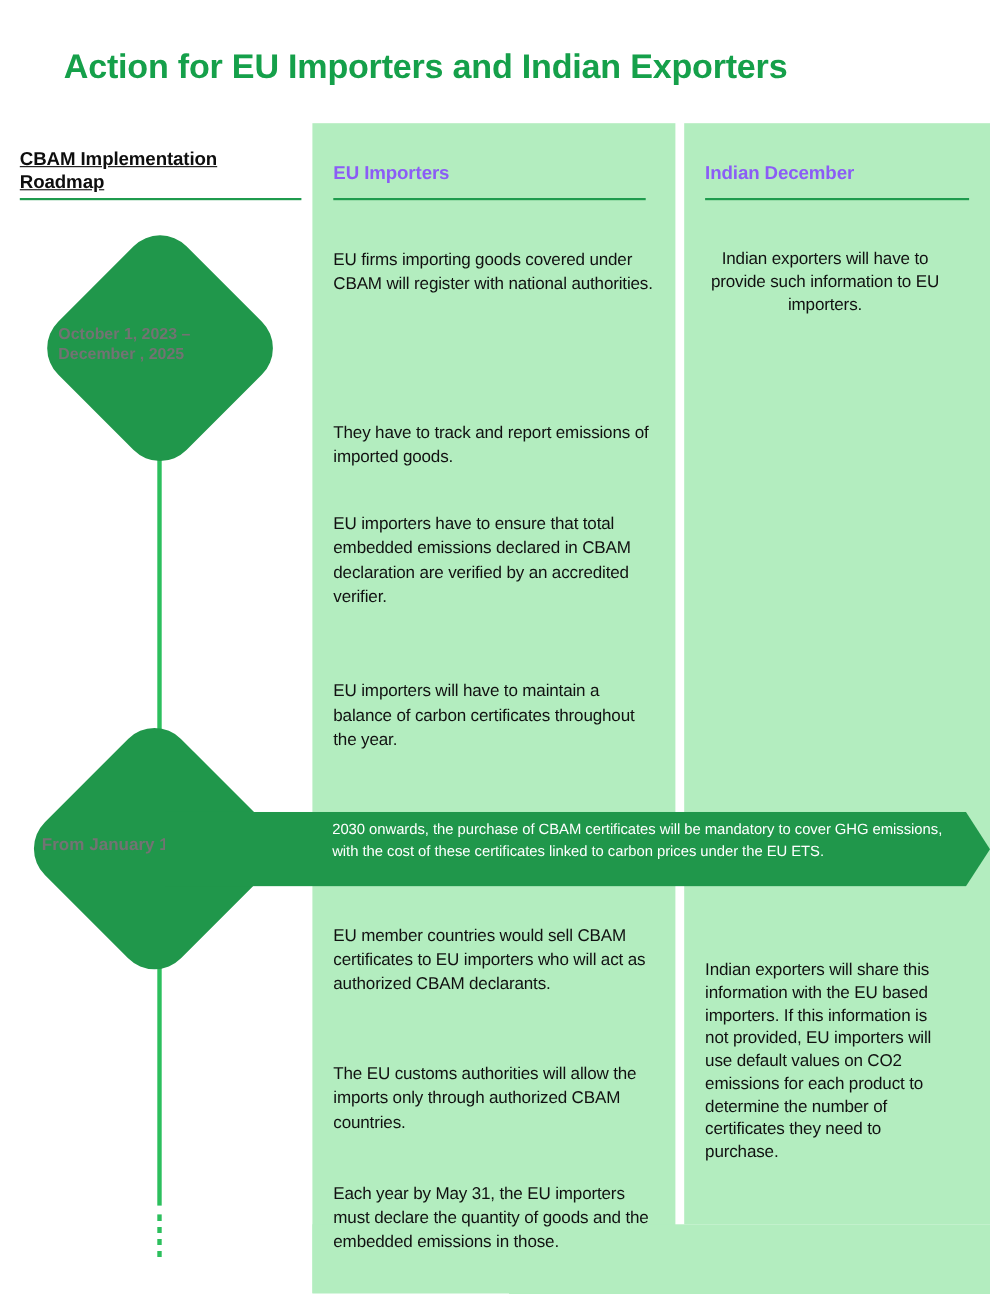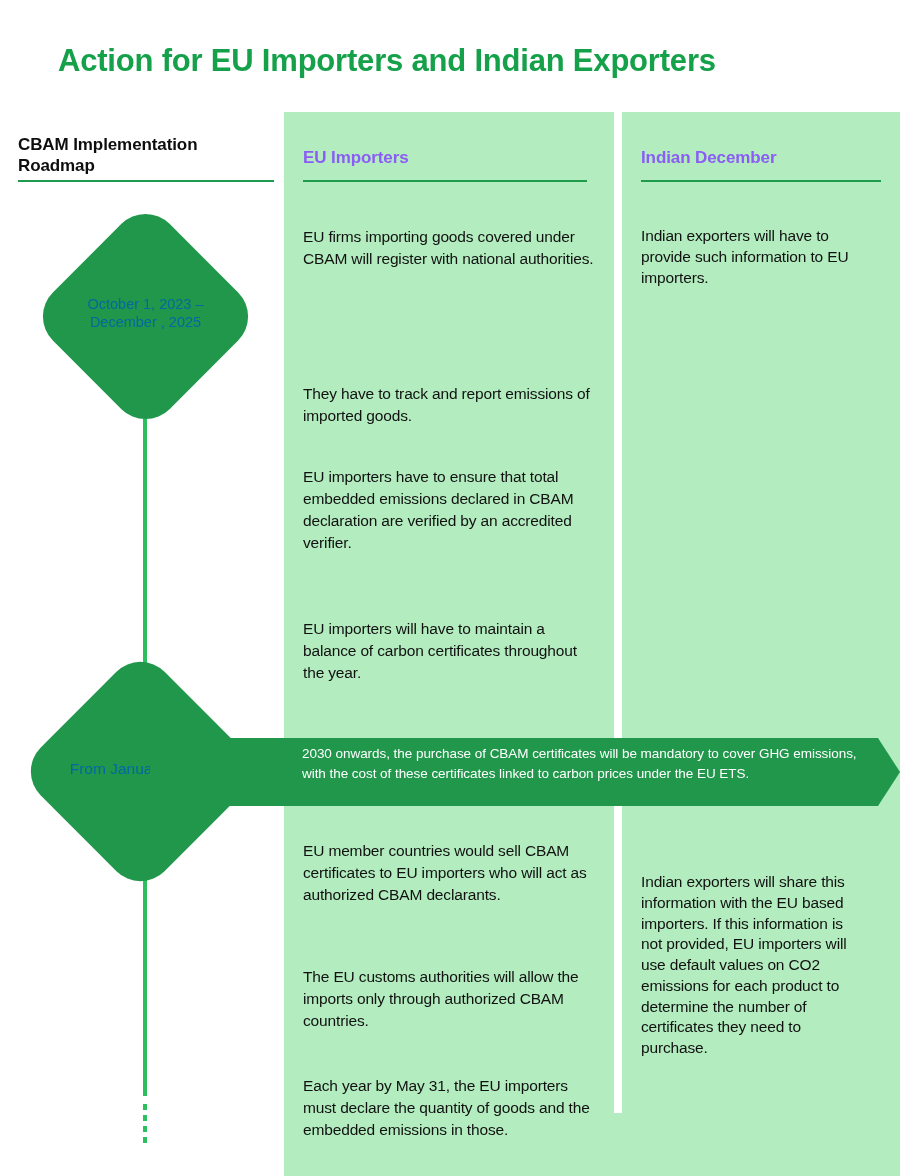--- a/index.html
+++ b/index.html
@@ -60,20 +60,21 @@
   #roadmap-label {
     position: absolute;
     left: 18px;
     top: 134px;
     width: 250px;
     font-size: 17px;
     font-weight: bold;
     color: #0e0e0e;
     line-height: 1.25;
     letter-spacing: -0.1px;
+    text-decoration: underline;
   }
   #roadmap-rule {
     position: absolute;
     left: 18px;
     top: 180px;
     width: 256px;
     height: 2px;
     background: #1f9b4e;
   }
 
@@ -101,23 +102,22 @@
 
   
   .diamond {
     position: absolute;
     background: #20974b;
     transform: rotate(45deg);
     border-radius: 34px;
   }
   .diamond-label {
     position: absolute;
-    color: #0369a1;
-    font-weight: normal;
-    text-align: center;
+    color: #737373;
+    font-weight: bold;
     line-height: 1.22;
     white-space: pre-line;
   }
   #diamond-1 { left: 63px; top: 234px; width: 165px; height: 165px; }
   #diamond-1-label {
     left: 53px; top: 296px; width: 185px;
     font-size: 14.5px;
   }
   #diamond-2 { left: 53px; top: 684px; width: 175px; height: 175px; }
   #diamond-2-label {
@@ -167,21 +167,21 @@
   }
 
   #eu-t1 { top: 226px; }
   #eu-t2 { top: 357px; margin-top: 26px; }
   #eu-t3 { top: 466px; }
   #eu-t4 { top: 618px; }
   #eu-t5 { top: 840px; }
   #eu-t6 { top: 966px; }
   #eu-t7 { top: 1075px; }
 
-  #in-t1 { top: 226px; }
+  #in-t1 { top: 226px; text-align: center; }
   #in-t2 { top: 860px; margin-top: 12px; }
 </style>
 </head>
 <body>
 
 <div class="col-panel" id="eu-col"></div>
 <div class="col-panel" id="in-col"></div>
 <div class="col-panel" id="merge-strip"></div>
 
 <div class="page-title">Action for EU Importers and Indian Exporters</div>

